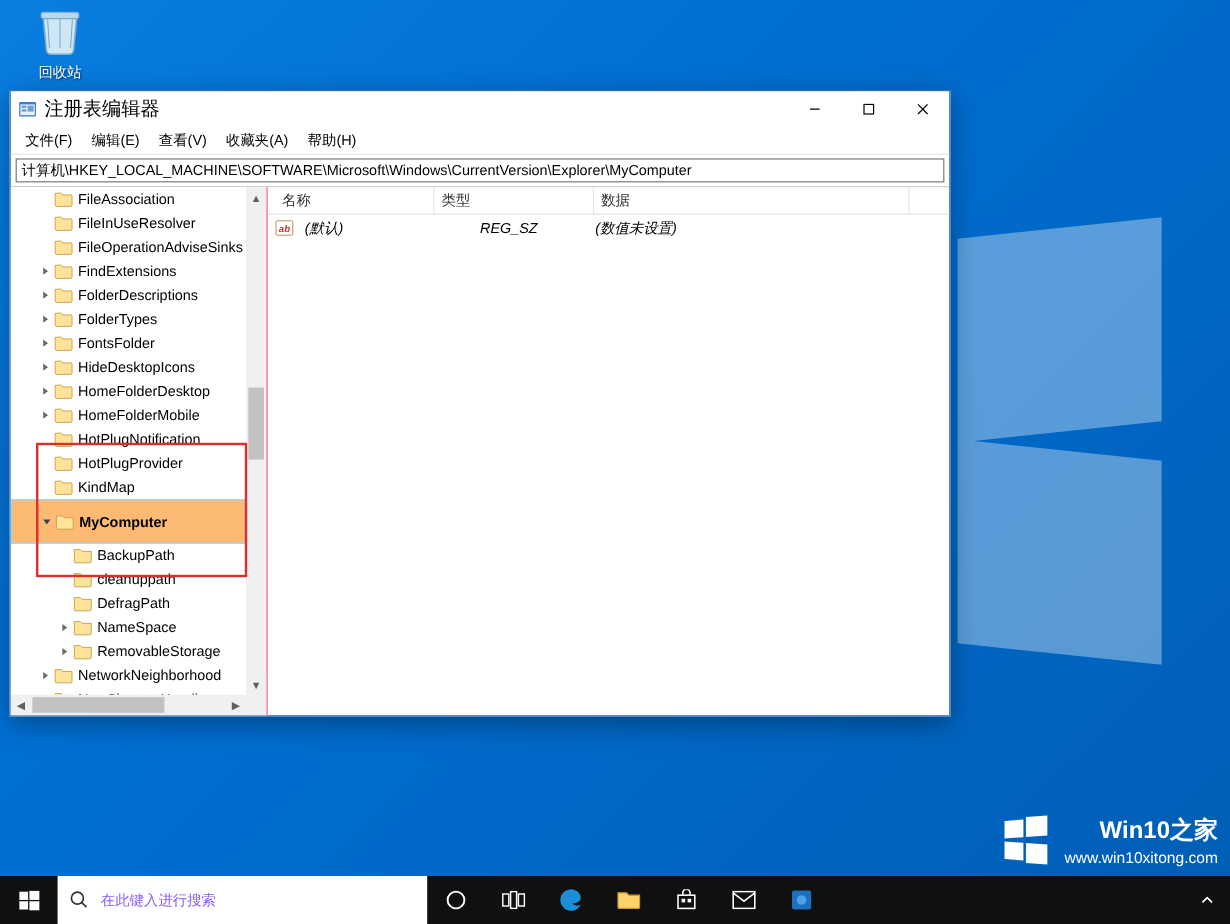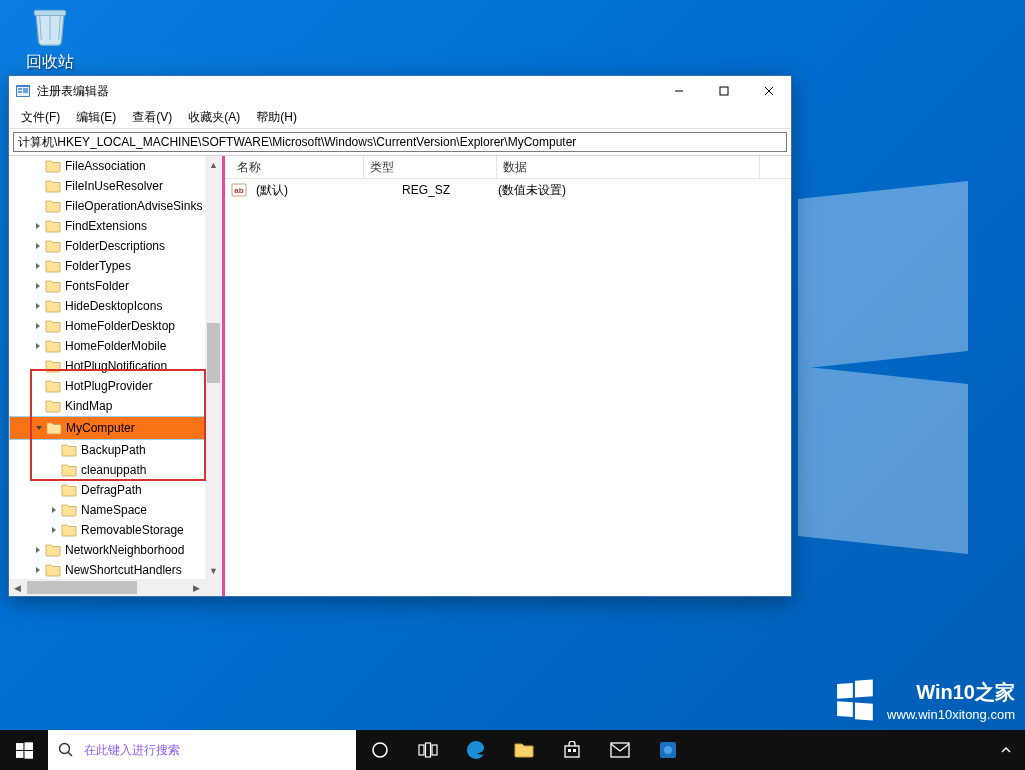--- a/index.html
+++ b/index.html
@@ -39,42 +39,42 @@
   position: absolute;
   left: 15px;
   top: 5px;
   width: 70px;
   text-align: center;
   color: #fff;
   text-shadow: 1px 1px 2px rgba(0,0,0,.6);
   cursor: pointer;
 }
 .recycle-svg {width:42px;height:42px;}
-.desktop-icon .label {font-size:16px; margin-top:2px;}
+.desktop-icon .label {font-size:12px; margin-top:2px;}
 
 .window {
   position: absolute;
   left: 8px;
   top: 75px;
   width: 782px;
   height: 520px;
   background: #fff;
   border: 1px solid #3a6fb0;
   box-shadow: 0 6px 22px rgba(0,0,0,.35);
   display: flex;
   flex-direction: column;
 }
 .titlebar {
   height: 30px;
   display: flex;
   align-items: center;
   padding-left: 6px;
 }
 .titlebar .app-icon {width:16px;height:16px;margin-right:6px;}
-.titlebar .title {flex:0 0 auto;font-size:12px;}
+.titlebar .title {flex:0 0 auto;font-size:16px;}
 .titlebar .spacer {flex:1;}
 .win-btn {
   width:45px;height:30px;display:flex;align-items:center;justify-content:center;cursor:default;
 }
 .win-btn svg{width:10px;height:10px;}
 .menubar {
   height:22px;
   display:flex;
   align-items:center;
   padding:0 4px;
@@ -95,33 +95,33 @@
   height:20px;
 }
 .content {
   flex:1;
   display:flex;
   min-height:0;
   border-top:1px solid #d0d0d0;
 }
 .tree-pane {
   width:213px;
-  border-right:3px solid #ec4899;
+  border-right:1px solid #ec4899;
   overflow:hidden;
   position:relative;
   background:#fff;
 }
 .tree-scroll {
   position:absolute;top:0;left:0;right:17px;bottom:17px;overflow:hidden;
 }
 .tree-item {
   display:flex;align-items:center;height:20px;white-space:nowrap;cursor:default;
   font-size:12px;
 }
-.tree-item.selected{background:#f97316;border:1px solid #99d1ff;box-sizing:border-box;height:24px;}
+.tree-item.selected{background:#fdba74;border:1px solid #99d1ff;box-sizing:border-box;height:37px;font-weight:bold;}
 .exp {
   width:14px;height:14px;display:inline-flex;align-items:center;justify-content:center;color:#6d6d6d;font-size:10px;
 }
 .folder-icon{width:16px;height:14px;display:inline-block;margin-right:4px;}
 .folder-icon svg{width:16px;height:14px;vertical-align:top;}
 
 .scroll-v{position:absolute;right:0;top:0;bottom:17px;width:17px;background:#f0f0f0;}
 .scroll-v .btn{height:17px;background:#f0f0f0;display:flex;align-items:center;justify-content:center;color:#606060;font-size:9px;}
 .scroll-v .track{position:absolute;top:17px;bottom:17px;left:0;right:0;}
 .scroll-v .thumb{position:absolute;left:2px;right:2px;background:#c2c2c2;height:60px;top:150px;}
@@ -130,21 +130,21 @@
 .scroll-h .thumb{position:absolute;top:2px;bottom:2px;left:18px;width:110px;background:#c2c2c2;}
 .corner{position:absolute;right:0;bottom:0;width:17px;height:17px;background:#f0f0f0;}
 
 .list-pane{flex:1;display:flex;flex-direction:column;}
 .list-header{
   height:22px;display:flex;align-items:center;border-bottom:1px solid #e5e5e5;font-size:12px;color:#333;
   padding-left:6px;
 }
 .list-header .col{border-right:1px solid #e5e5e5;padding:3px 6px;}
 .list-body{flex:1;padding:2px;}
-.list-row{display:flex;align-items:center;height:18px;font-size:12px;padding-left:4px;}
+.list-row{display:flex;align-items:center;height:18px;font-size:12px;padding-left:4px;font-style:italic;}
 .list-row .val-icon{width:16px;height:14px;margin-right:3px;}
 .list-row .c{padding:0 6px;white-space:nowrap;}
 
 .highlight-box{
   position:absolute;
   border:2px solid #d9302b;
   pointer-events:none;
 }
 .hb1{left:21px;top:213px;width:172px;height:108px;}
 

